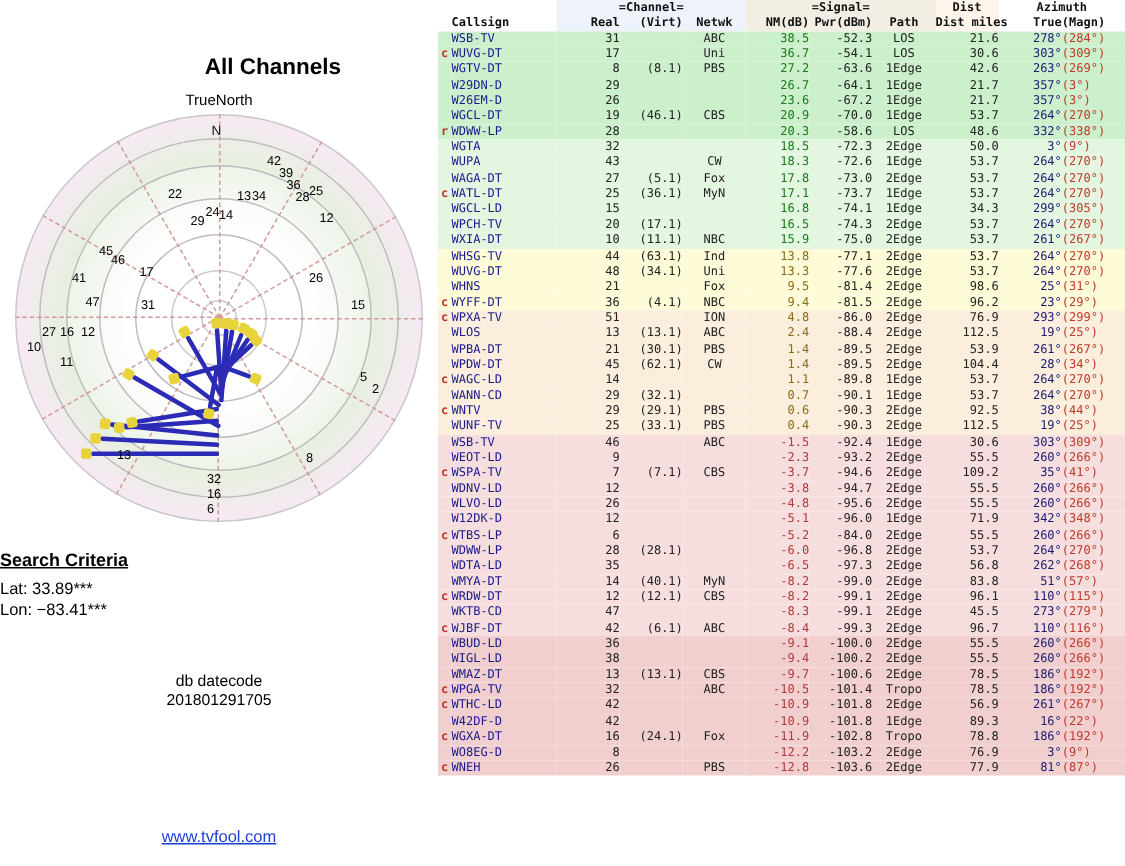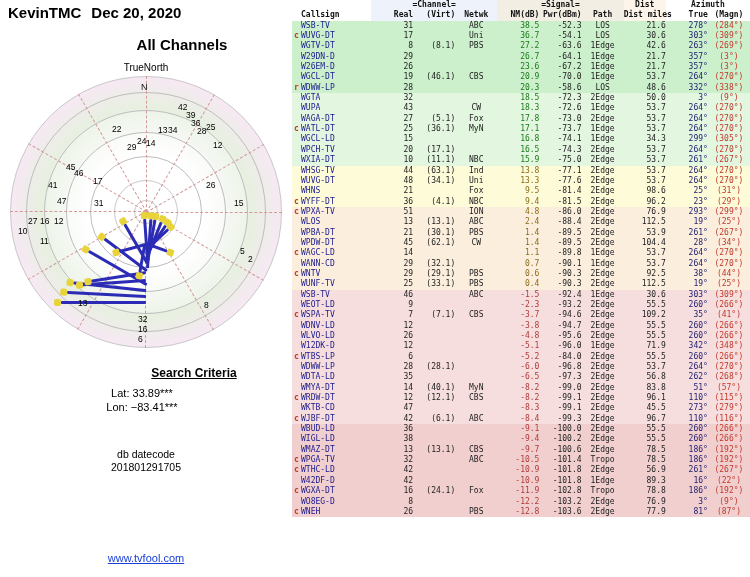--- a/index.html
+++ b/index.html
@@ -32,41 +32,41 @@
   .r6{left:124px;top:124px;width:24px;height:24px;border:1px solid #c9c9c9;box-sizing:border-box;background:#fff;}
 
   .spoke{position:absolute;left:136px;top:136px;width:136px;height:0;border-top:1px dashed #d29a9a;transform-origin:0 0;}
   .petal{position:absolute;left:136px;top:136px;transform-origin:0 100%;}
   .petal i{display:block;width:3px;background:#2b2bb5;border-radius:1px;}
   .petal u{display:block;width:7px;height:7px;background:#e8d43a;border-radius:2px;margin-left:-2px;}
 
   .nlab{position:absolute;font-size:9px;color:#111;}
   .plabel{position:absolute;font-size:8.5px;color:#000;font-family:"Liberation Sans",sans-serif;}
 
-  .sc-title{position:absolute;left:0;top:366px;width:292px;text-align:center;font-weight:bold;font-size:12px;text-decoration:underline;margin-left:48px;}
-  .sc-lines{position:absolute;left:0;top:386px;width:284px;text-align:center;font-size:11px;line-height:14px;}
+  .sc-title{position:absolute;left:0;top:366px;width:292px;text-align:left;font-weight:bold;font-size:12px;text-decoration:underline;}
+  .sc-lines{position:absolute;left:0;top:386px;width:284px;text-align:left;font-size:11px;line-height:14px;}
   .dbcode{position:absolute;left:0;top:448px;width:292px;text-align:center;font-size:10.5px;line-height:13px;}
   .tvfool{position:absolute;left:0;top:552px;width:292px;text-align:center;font-size:11px;color:#1a3fd6;text-decoration:underline;}
 
   
   .right{position:absolute;left:292px;top:0;width:458px;height:577px;background:#ffffff;
          font-family:"DejaVu Sans Mono", monospace;font-size:8px;}
   table.tbl{border-collapse:collapse;width:458px;table-layout:fixed;}
   table.tbl td{padding:0;white-space:pre;line-height:10.35px;height:10.35px;font-size:8px;}
   .c-flag{width:9px;text-align:center;color:#c0392b;font-weight:bold;}
   .c-call{width:70px;color:#1a1a8c;}
   .c-real{width:22px;text-align:right;color:#222;}
   .c-virt{width:36px;text-align:right;color:#222;}
   .c-net{width:32px;text-align:center;color:#222;}
   .c-nm{width:42px;text-align:right;}
   .c-pwr{width:48px;text-align:right;color:#222;}
   .c-path{width:42px;text-align:center;color:#222;}
   .c-dist{width:32px;text-align:right;color:#222;}
   .c-true{width:38px;text-align:right;color:#222;}
-  .c-magn{width:44px;text-align:center;}
+  .c-magn{width:44px;text-align:left;}
 
   
   .hrow td{font-weight:bold;color:#111;text-align:center;font-size:8px;}
   .hrow2 td{font-weight:bold;color:#111;font-size:8px;}
 
   
   .band-real{background:#eef3fb;}
   .band-sig{background:#f3eee4;}
   .band-dist{background:#fdf4ea;}
 
@@ -84,23 +84,20 @@
 
   .magn{color:#c0392b;}
   .true-b{color:#1b1b6e;}
 </style>
 </head>
 <body>
 
 <div class="root">
 
   <div class="left">
-    <div class="hdr">
-      <span>KevinTMC</span><span class="date">Dec 20, 2020</span>
-    </div>
     <div class="allch">All Channels</div>
     <div class="truenorth">TrueNorth</div>
 
     <div class="polar">
       <div class="ring r0"></div>
       <div class="ring r1"></div>
       <div class="ring r2"></div>
       <div class="ring r3"></div>
       <div class="ring r4"></div>
       <div class="ring r5"></div>

